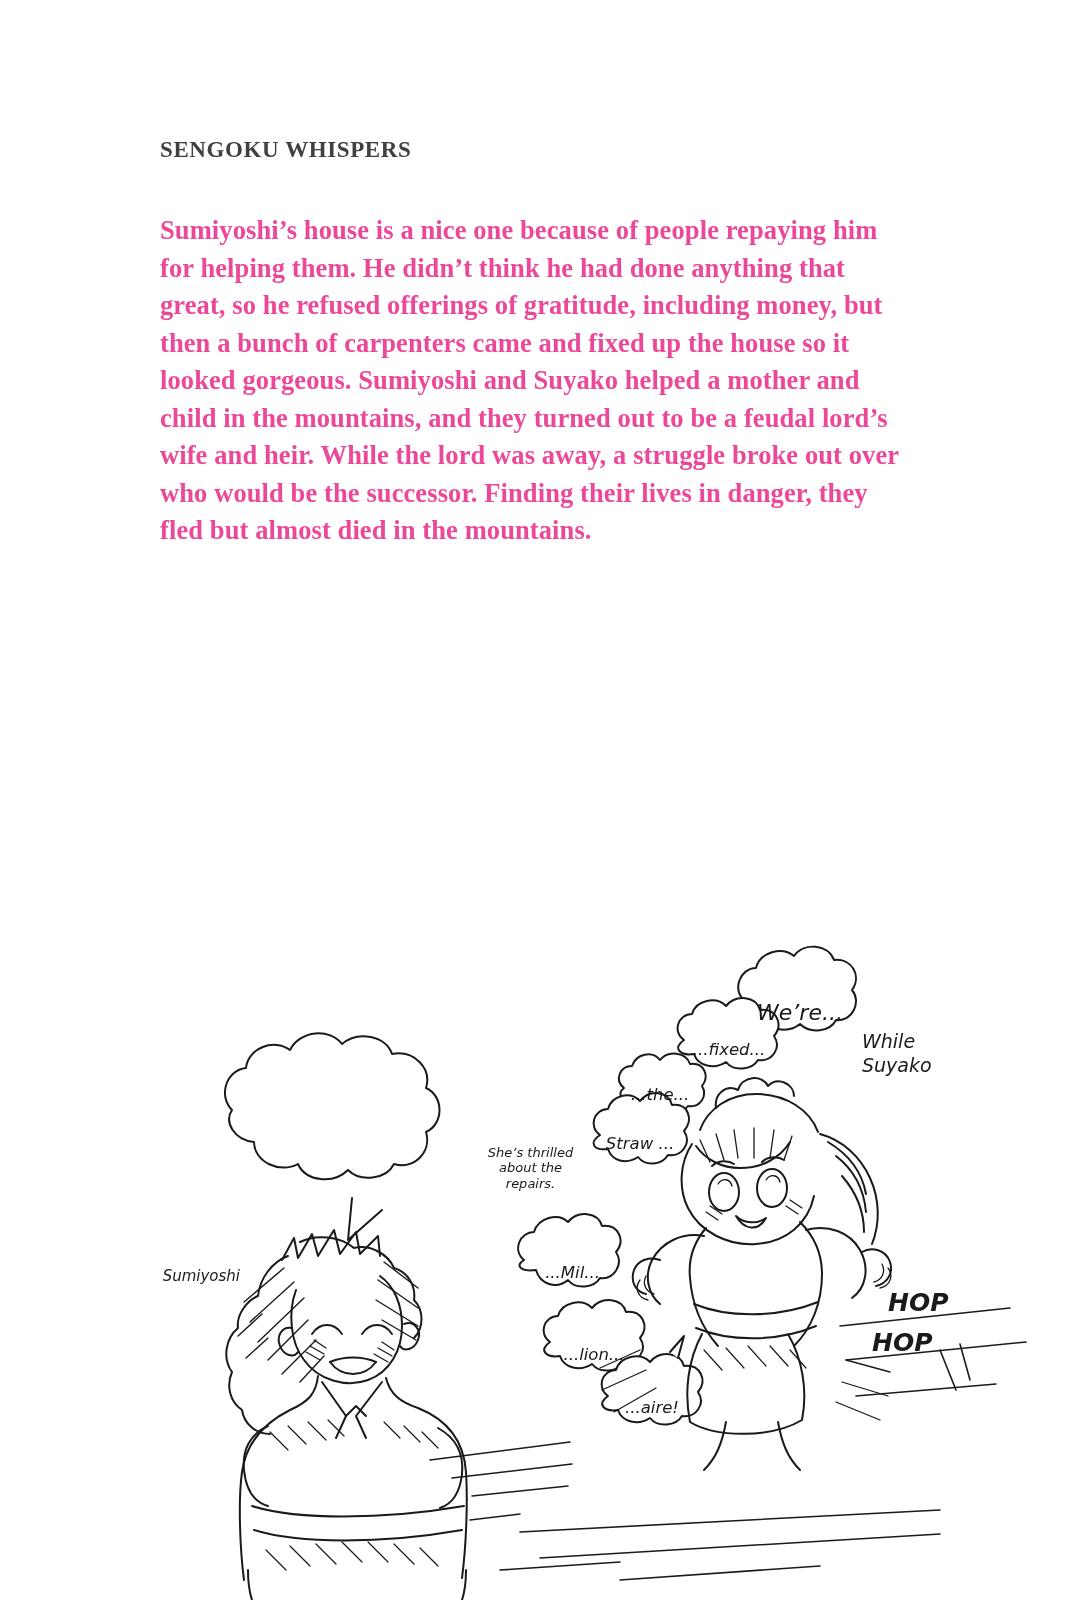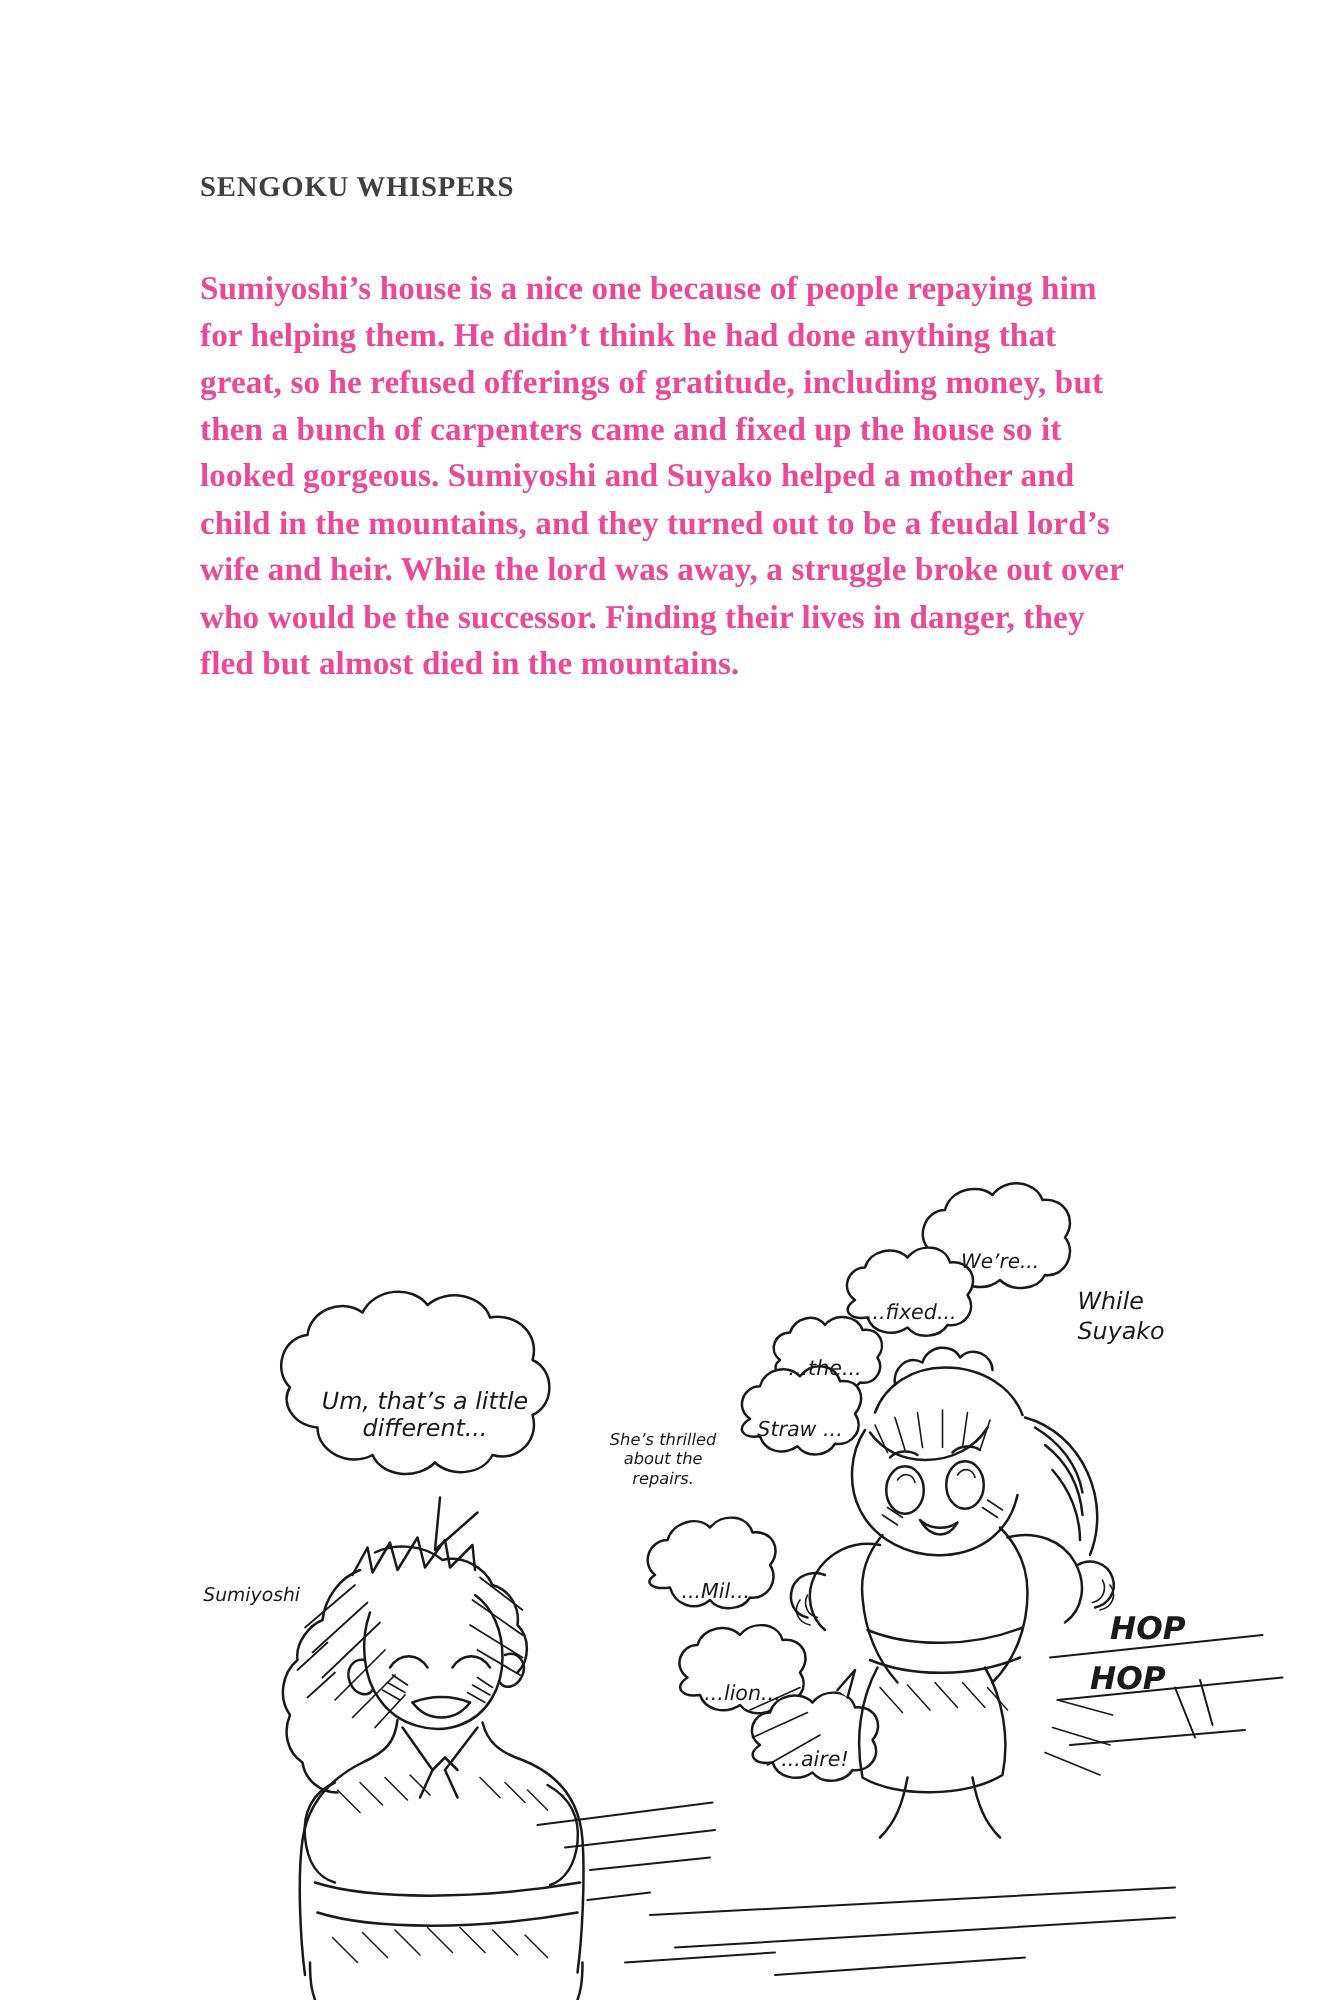--- a/index.html
+++ b/index.html
@@ -63,21 +63,21 @@
   }
 
   #bubble-sumiyoshi-text {
     left: 240px; top: 180px; width: 200px;
     font-size: 19px;
   }
   #note-thrilled-text {
     left: 478px; top: 215px; width: 105px;
     font-size: 13px;
   }
-  #bubble-were-text { left: 755px; top: 70px; width: 90px; font-size: 16px; }
+  #bubble-were-text { left: 755px; top: 70px; width: 90px; font-size: 22px; }
   #bubble-like-text { left: 688px; top: 110px; width: 82px; font-size: 16.5px; }
   #bubble-the-text { left: 625px; top: 155px; width: 70px; font-size: 16.5px; font-style: italic; }
   #bubble-straw-text { left: 605px; top: 205px; width: 70px; font-size: 16.5px; line-height: 1.1; }
   #bubble-mil-text { left: 528px; top: 333px; width: 72px; font-size: 16.5px; text-align: right; }
   #bubble-lion-text { left: 555px; top: 415px; width: 78px; font-size: 16.5px; }
   #bubble-aire-text { left: 612px; top: 468px; width: 80px; font-size: 16.5px; }
 
   #label-sumiyoshi { left: 140px; top: 338px; width: 100px; font-size: 15px; text-align: right; }
   #label-suyako { left: 862px; top: 100px; width: 110px; font-size: 19px; text-align: left; line-height: 1.25; }
   #sfx-hop-1 { left: 888px; top: 358px; width: 90px; font-size: 25px; font-weight: bold; text-align: left; }
@@ -306,21 +306,20 @@
         <path d="M960 414 l10 36"></path>
         <path d="M520 602 l420 -22"></path>
         <path d="M540 628 l400 -24"></path>
         <path d="M500 640 l120 -8"></path>
         <path d="M620 650 l200 -14"></path>
         <path d="M470 590 l50 -6"></path>
       </g>
     </g>
   </svg>
 
-  <div class="hand" id="bubble-sumiyoshi-text">Um, that’s a little different...</div>
 
   <div class="hand" id="note-thrilled-text">She’s thrilled about the repairs.</div>
 
   <div class="hand" id="bubble-were-text">We’re...</div>
 
   <div class="hand" id="bubble-like-text">...fixed...</div>
 
   <div class="hand" id="bubble-the-text">...the...</div>
 
   <div class="hand" id="bubble-straw-text">Straw ...</div>

